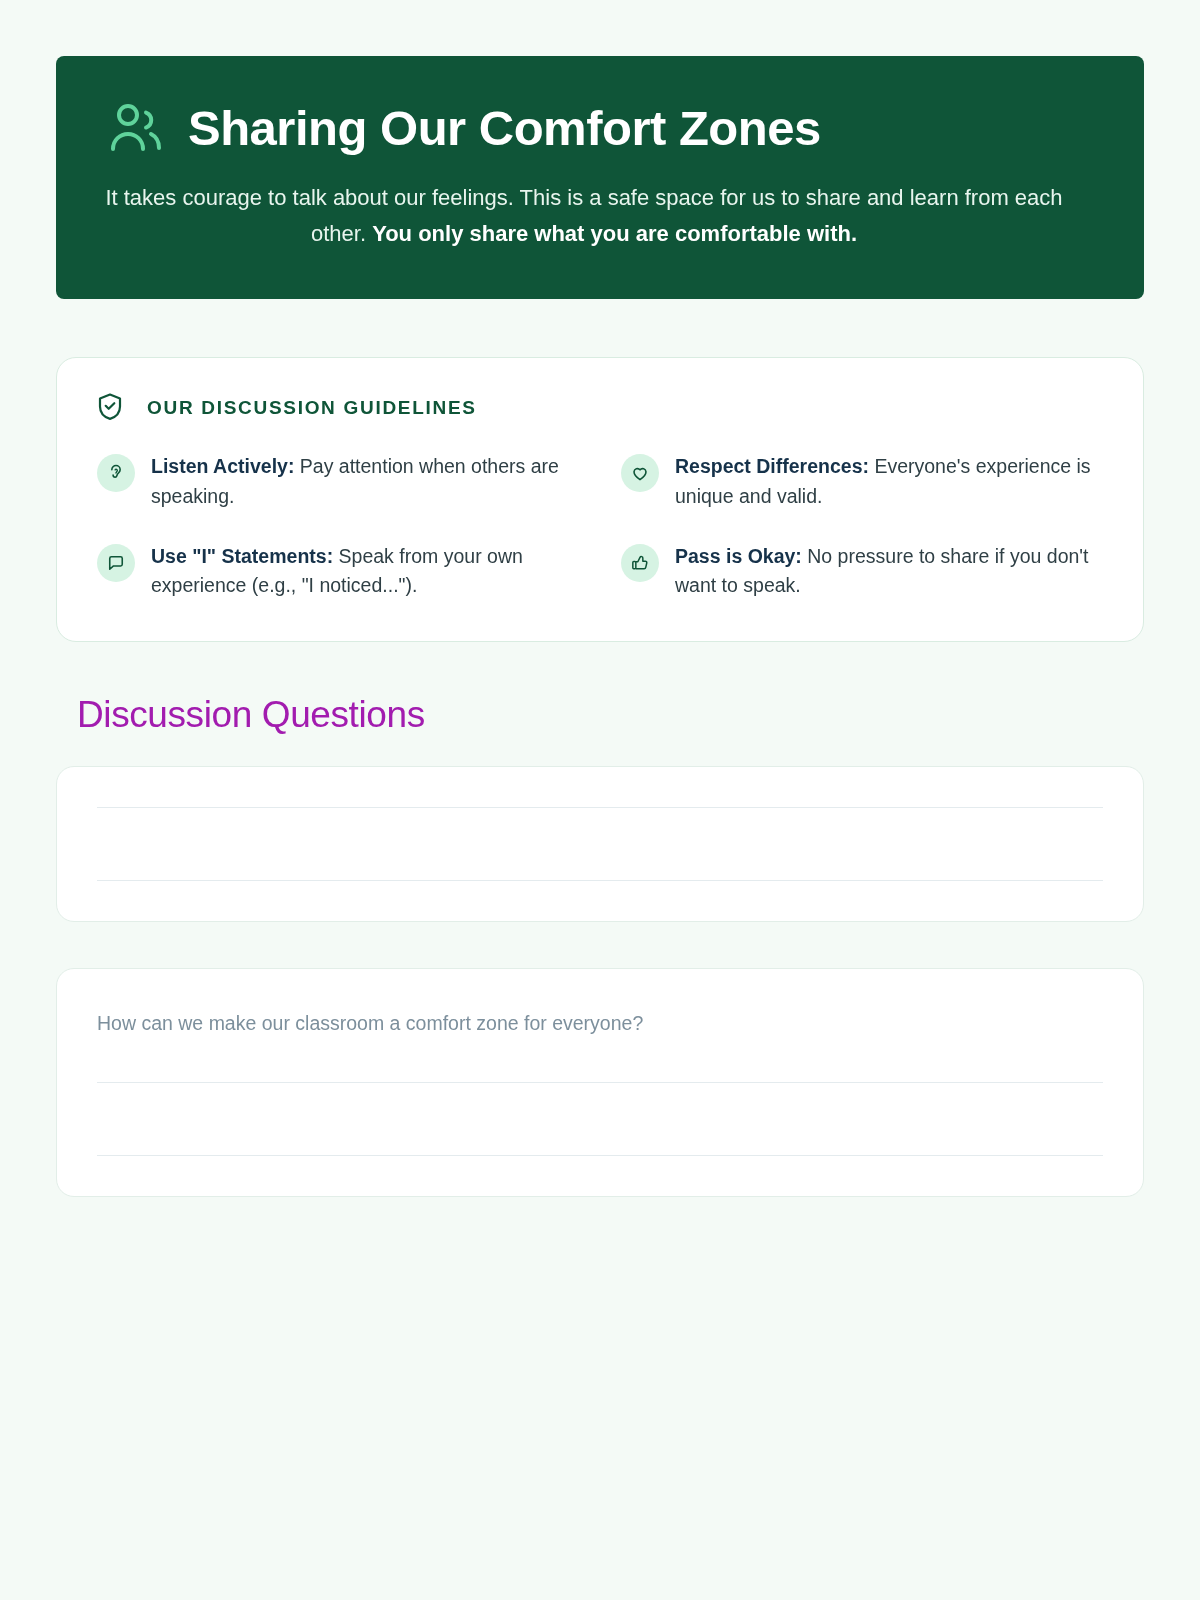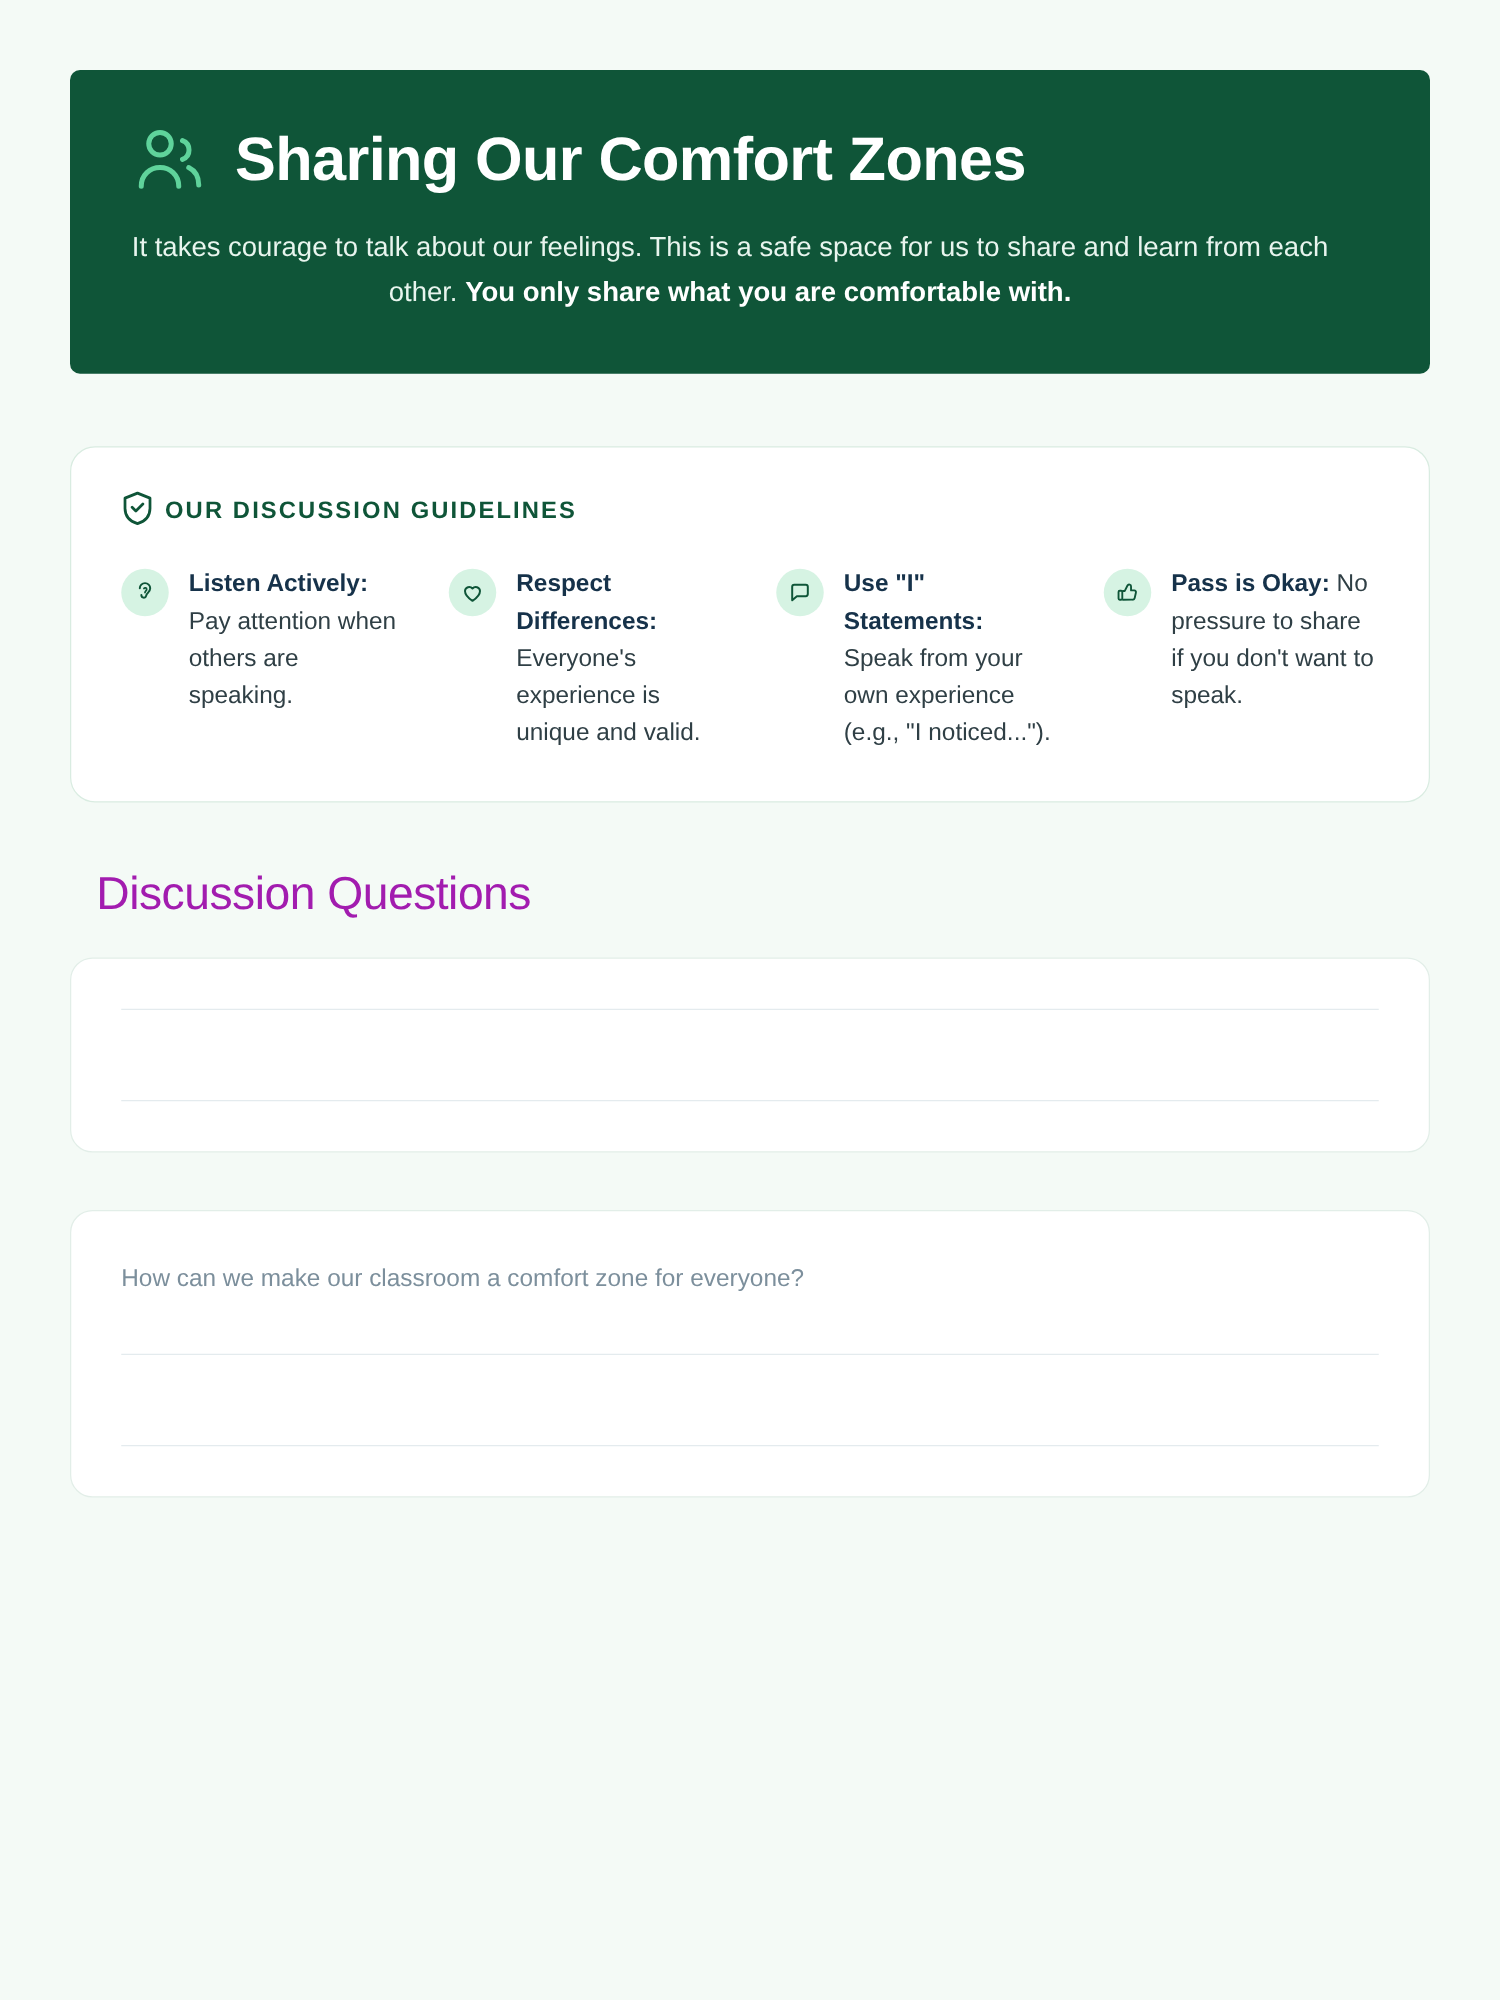--- a/index.html
+++ b/index.html
@@ -51,33 +51,33 @@
   .guidelines {
     margin-top: 58px;
     background: #ffffff;
     border: 1px solid #d9ece1;
     border-radius: 20px;
     padding: 34px 40px 40px 40px;
   }
   .guidelines-head {
     display: flex;
     align-items: center;
-    gap: 9px;
+    gap: 24px;
     margin-bottom: 28px;
   }
   .guidelines-head-title {
     font-size: 19px;
     font-weight: 700;
     letter-spacing: 1.7px;
     color: #0f5538;
     text-transform: uppercase;
   }
   .guide-grid {
     display: grid;
-    grid-template-columns: 1fr 1fr 1fr 1fr;
+    grid-template-columns: 1fr 1fr;
     column-gap: 42px;
     row-gap: 30px;
   }
   .guide-item {
     display: flex;
     gap: 16px;
     align-items: flex-start;
   }
   .guide-badge {
     flex: 0 0 auto;

